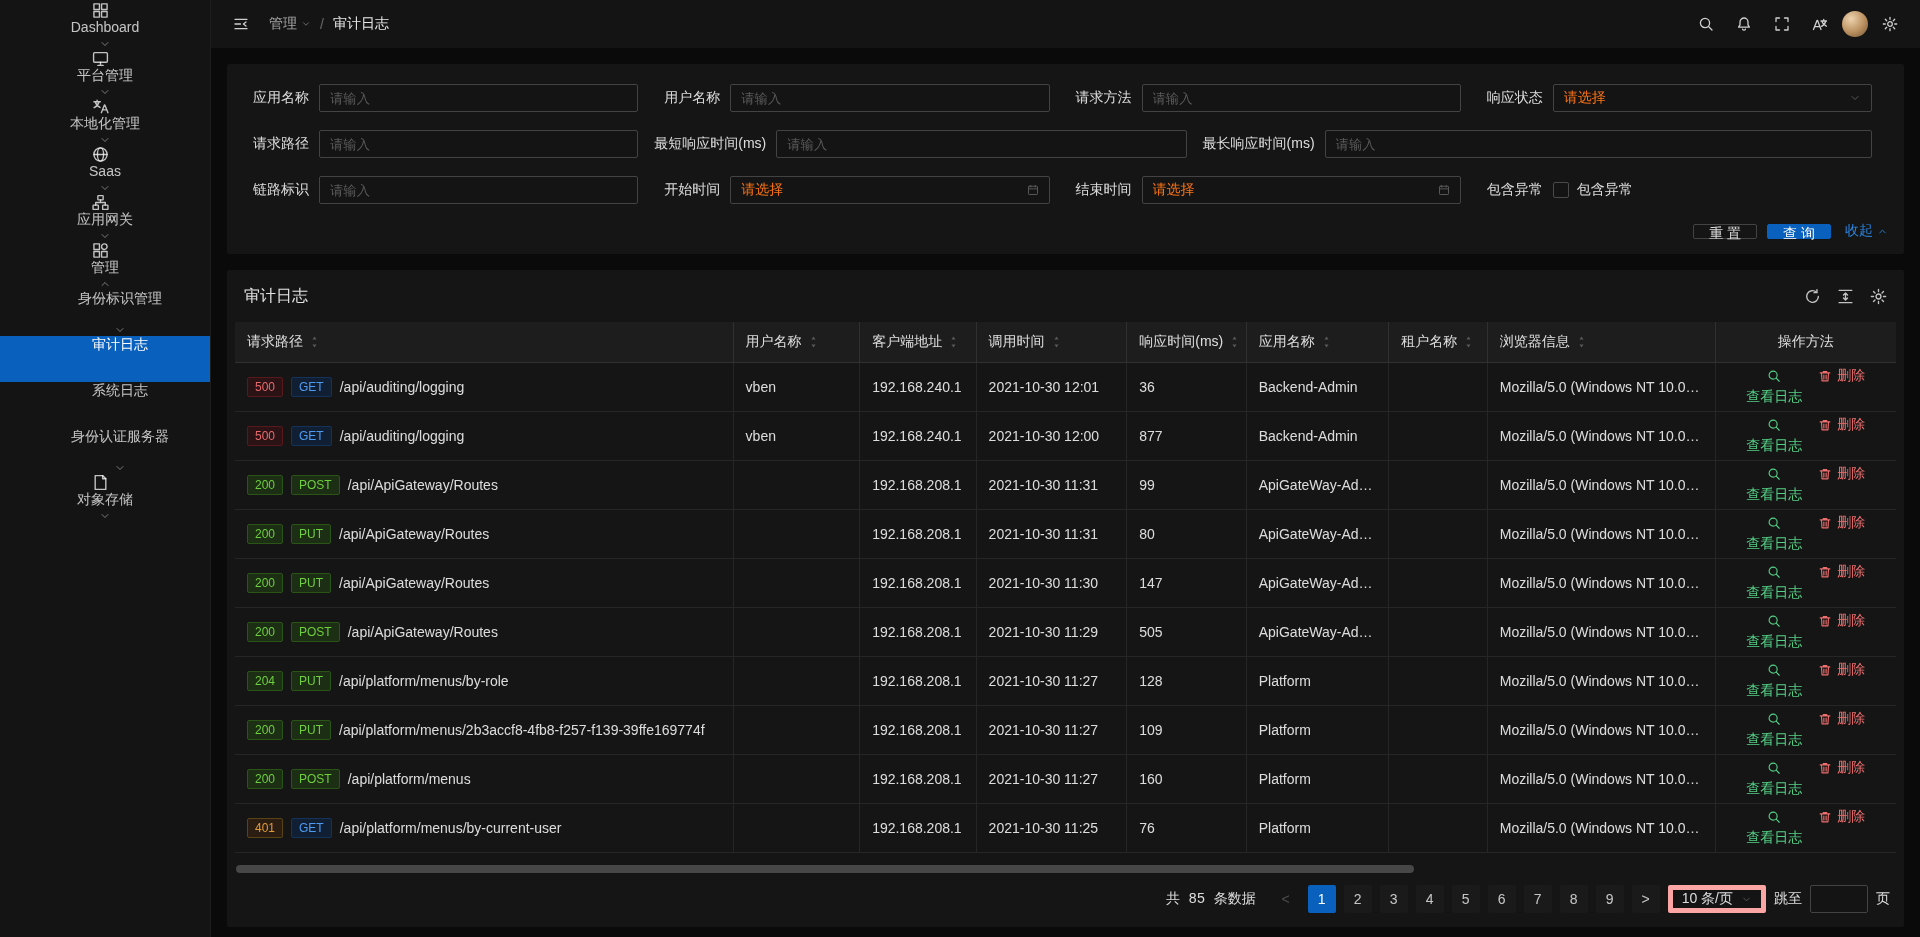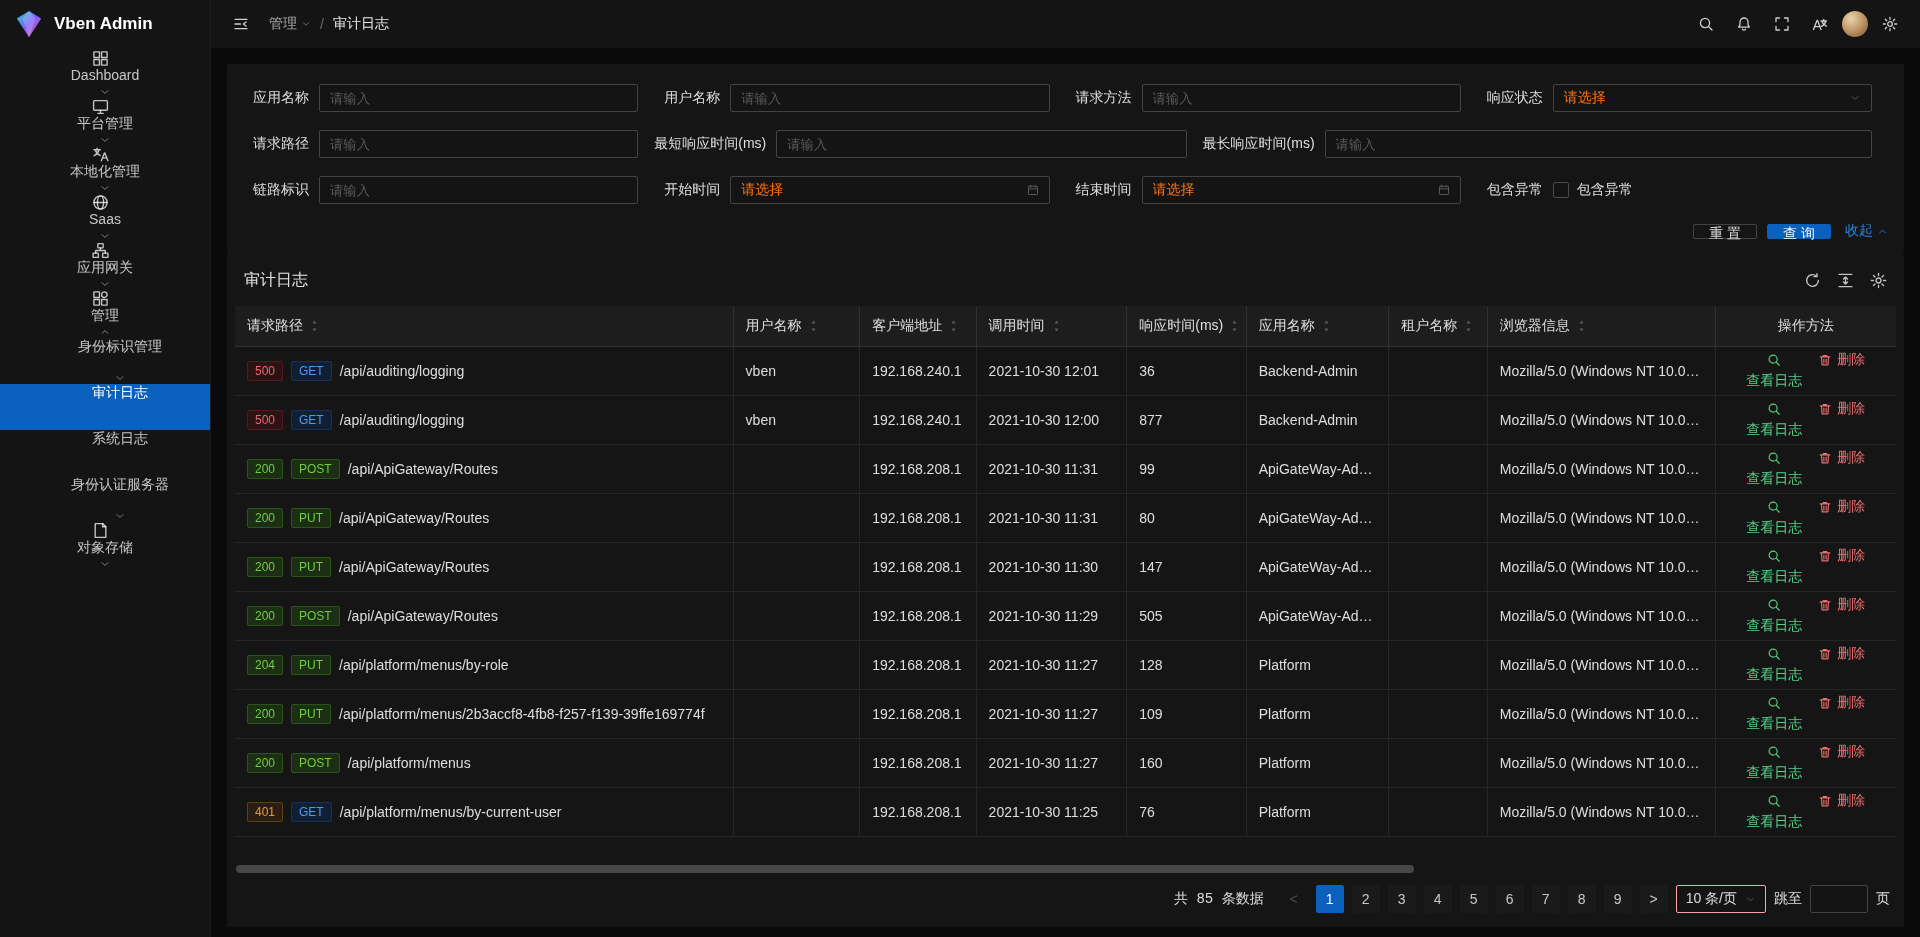--- a/index.html
+++ b/index.html
@@ -35,21 +35,21 @@
   .icon-btn .ig { width:16px; height:16px; }
   .breadcrumb { display:flex; align-items:center; gap:9px; margin-left:12px; }
   .bc-item { display:flex; align-items:center; gap:4px; color:rgba(255,255,255,.6); cursor:pointer; }
   .bc-caret { width:10px; height:10px; color:rgba(255,255,255,.45); }
   .bc-sep { color:rgba(255,255,255,.35); }
   .bc-current { color:rgba(255,255,255,.9); }
   .tb-right { display:flex; align-items:center; gap:6px; }
   .avatar { width:26px; height:26px; border-radius:50%; flex:none; cursor:pointer;
     background:radial-gradient(circle at 35% 30%, #ecd3ae, #b98f5e 55%, #6e5336 100%); }
 
-  .content { flex:1; min-height:0; background:#0a0a0a; padding:16px 16px 10px; display:flex; flex-direction:column; }
+  .content { flex:1; min-height:0; background:#0a0a0a; padding:16px 16px 10px; display:flex; flex-direction:column; gap:16px; }
   .panel { background:#151515; border-radius:2px; }
 
   
   .filter-panel { flex:none; padding:20px 16px 14px; }
   .fgrid { display:grid; grid-template-columns:repeat(24,1fr); row-gap:18px; }
   .span6 { grid-column:span 6; } .span8 { grid-column:span 8; } .span10 { grid-column:span 10; }
   .form-item { display:flex; align-items:center; padding-right:16px; min-width:0; }
   .fi-label { min-width:76px; text-align:right; padding-right:10px; white-space:nowrap; color:rgba(255,255,255,.85); flex:none; }
   .control { flex:1; min-width:0; height:28px; background:#141414; border:1px solid #434343; border-radius:2px;
     display:flex; align-items:center; justify-content:space-between; padding:0 10px; color:#595959; }
@@ -100,48 +100,32 @@
   .hthumb { width:71%; height:8px; background:#474747; border-radius:4px; }
 
   
   .pager { flex:none; display:flex; align-items:center; justify-content:flex-end; gap:8px; padding:12px 6px 8px; }
   .pg-total { margin-right:8px; color:rgba(255,255,255,.85);font-family:Liberation Mono, monospace; }
   .pages { display:flex; align-items:center; gap:8px; }
   .page-btn { min-width:28px; height:28px; line-height:28px; text-align:center; border-radius:2px;
     background:#1a1a1a; color:rgba(255,255,255,.75); cursor:pointer; padding:0 4px; }
   .page-btn.active { background:#0960bd; color:#fff; }
   .page-btn.dim { color:#4d4d4d; background:transparent; }
-  .size-select { height:28px; background:#141414; border:1px solid #fca5a5; border-radius:2px;
+  .size-select { height:28px; background:#141414; border:5px solid #fca5a5; border-radius:2px;
     display:flex; align-items:center; gap:8px; padding:0 9px; cursor:pointer; color:rgba(255,255,255,.85); }
   .size-select .ctl-icon { width:11px; height:11px; }
   .jump-input { width:58px; height:28px; background:#141414; border:1px solid #434343; border-radius:2px;
     color:#d9d9d9; padding:0 8px; outline:none; font-family:inherit; }
 </style>
 </head>
 <body>
 
 <div class="app">
 
   <aside class="sidebar">
-    <div class="logo">
-      <span class="logo-icon">
-          <svg xmlns="http://www.w3.org/2000/svg" viewBox="0 0 32 32">
-            <defs>
-              <linearGradient id="lg1" x1="0" y1="0" x2="1" y2="1">
-                <stop offset="0" stop-color="#24d6c3"></stop>
-                <stop offset="0.5" stop-color="#7a5cff"></stop>
-                <stop offset="1" stop-color="#ff5c93"></stop>
-              </linearGradient>
-            </defs>
-            <path d="M16 2 L29 10 L16 30 L3 10 Z" fill="url(#lg1)"></path>
-            <path d="M16 2 L23 10 L16 30 L9 10 Z" fill="#ffffff" opacity="0.22"></path>
-          </svg>
-        </span>
-      <span class="logo-text">Vben Admin</span>
-    </div>
     <nav class="menu" id="sidebar-menu">
         <div class="menu-item">
           <span class="mi-icon">
             <svg xmlns="http://www.w3.org/2000/svg" viewBox="0 0 16 16" fill="none" stroke="currentColor" stroke-width="1.3" stroke-linecap="round" stroke-linejoin="round">
               <rect x="1.8" y="1.8" width="5.2" height="5.2"></rect>
               <rect x="9" y="1.8" width="5.2" height="5.2"></rect>
               <rect x="1.8" y="9" width="5.2" height="5.2"></rect>
               <rect x="9" y="9" width="5.2" height="5.2"></rect>
             </svg>
           </span>

